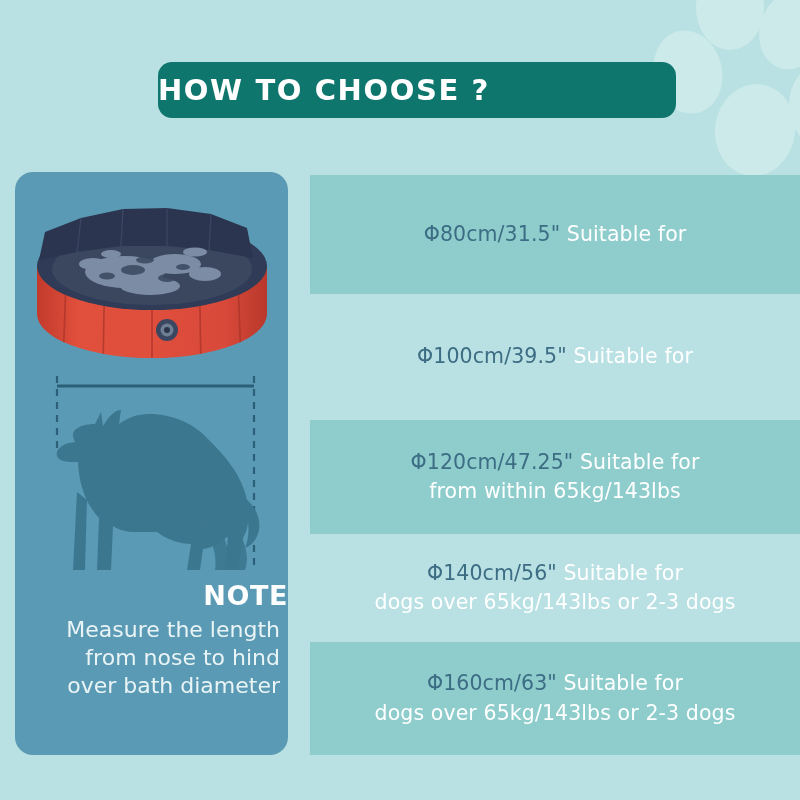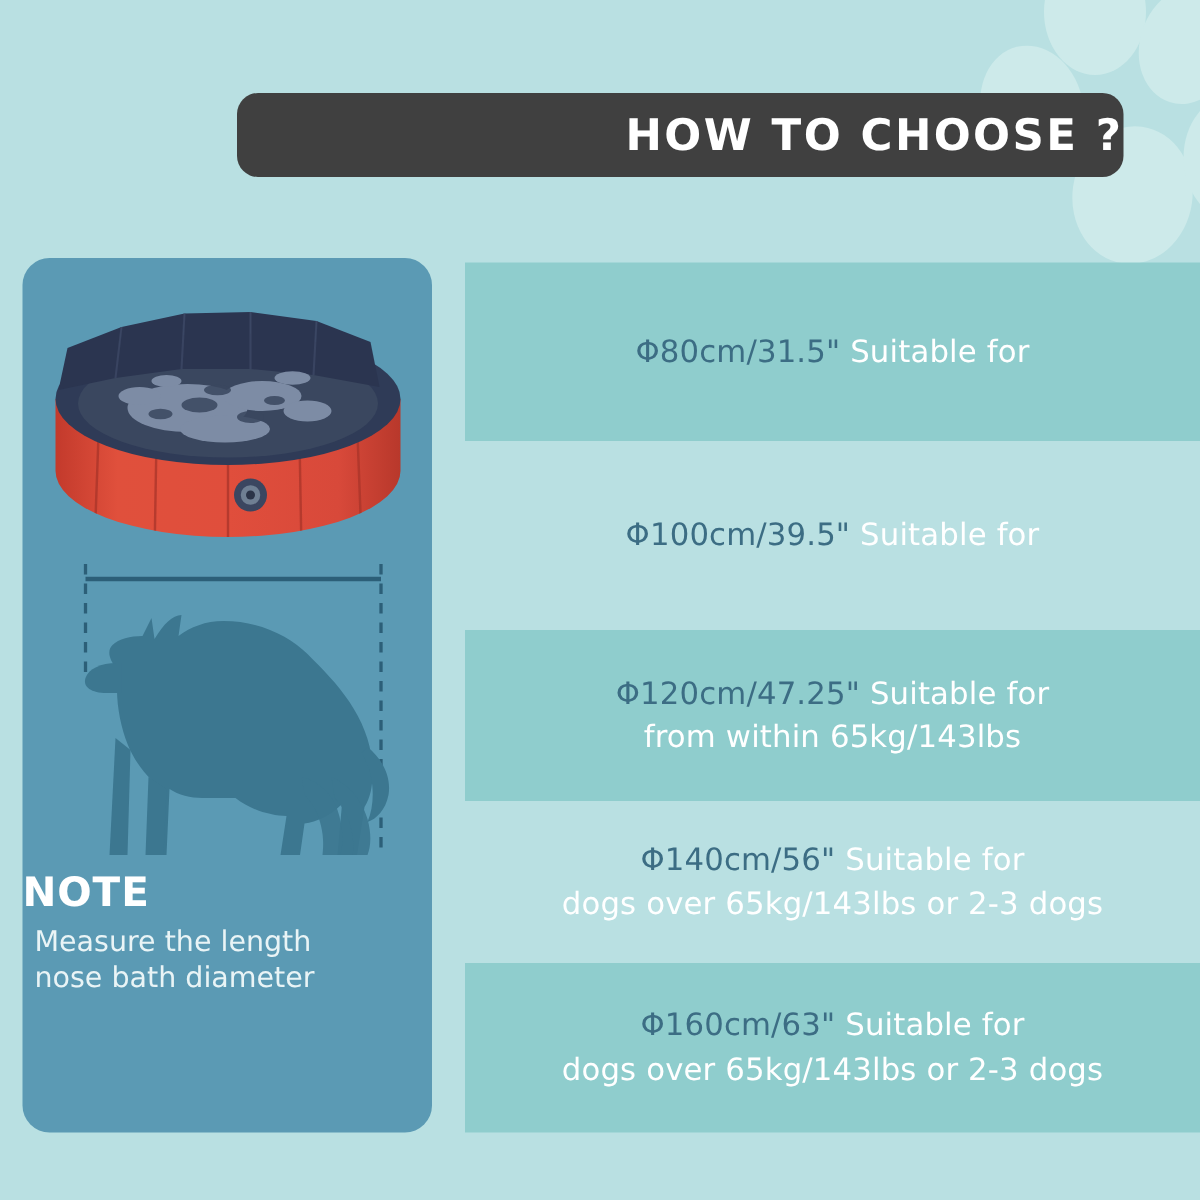--- a/index.html
+++ b/index.html
@@ -24,27 +24,27 @@
     height: 190px;
     pointer-events: none;
     opacity: 1;
   }
 
   
   .header-pill {
     position: absolute;
     left: 158px;
     top: 62px;
-    width: 591px;
+    width: 518px;
     height: 56px;
-    background: #404040;
+    background: #0f766e;
     border-radius: 14px;
     display: flex;
     align-items: center;
-    justify-content: flex-end;
+    justify-content: flex-start;
   }
   .header-title {
     color: #ffffff;
     font-size: 29px;
     font-weight: bold;
     letter-spacing: 1.6px;
     font-family: "DejaVu Sans", "Liberation Sans", sans-serif;
     white-space: nowrap;
   }
 
@@ -74,32 +74,32 @@
     top: 196px;
     width: 273px;
     height: 218px;
   }
 
   .note-block {
     position: absolute;
     left: 0;
     top: 408px;
     width: 273px;
-    text-align: left;
+    text-align: right;
   }
   .note-heading {
     color: #ffffff;
     font-size: 27px;
     font-weight: bold;
     letter-spacing: 0.6px;
     margin-bottom: 5px;
   }
   .note-body {
     color: #e9f4f6;
-    font-size: 19px;
+    font-size: 22px;
     line-height: 1.28;
     padding: 0 8px;
   }
   .note-body span { display: block; }
 
   
   .rows {
     position: absolute;
     left: 310px;
     top: 175px;
@@ -252,21 +252,22 @@
     <g fill="#3c7790" opacity="0.9">
       <path d="M186,150 C196,152 206,160 210,172 C214,184 214,194 212,202 L200,202 C202,188 198,172 188,162 Z"></path>
       <path d="M206,150 C216,154 226,164 230,178 C233,189 232,197 230,202 L220,202 C222,190 218,174 208,164 Z"></path>
     </g>
   </svg>
 
   <div class="note-block">
     <div class="note-heading">NOTE</div>
     <div class="note-body">
       <span>Measure the length</span>
-      <span>nose bath diameter</span>
+      <span>from nose to hind</span>
+      <span>over bath diameter</span>
     </div>
   </div>
 </div>
 
 <div class="rows">
 
   <div class="size-row shaded" style="height:119px;">
     <div class="row-text">
       <span class="dim">Φ80cm/31.5"</span><span> Suitable for</span><br>
     </div>

